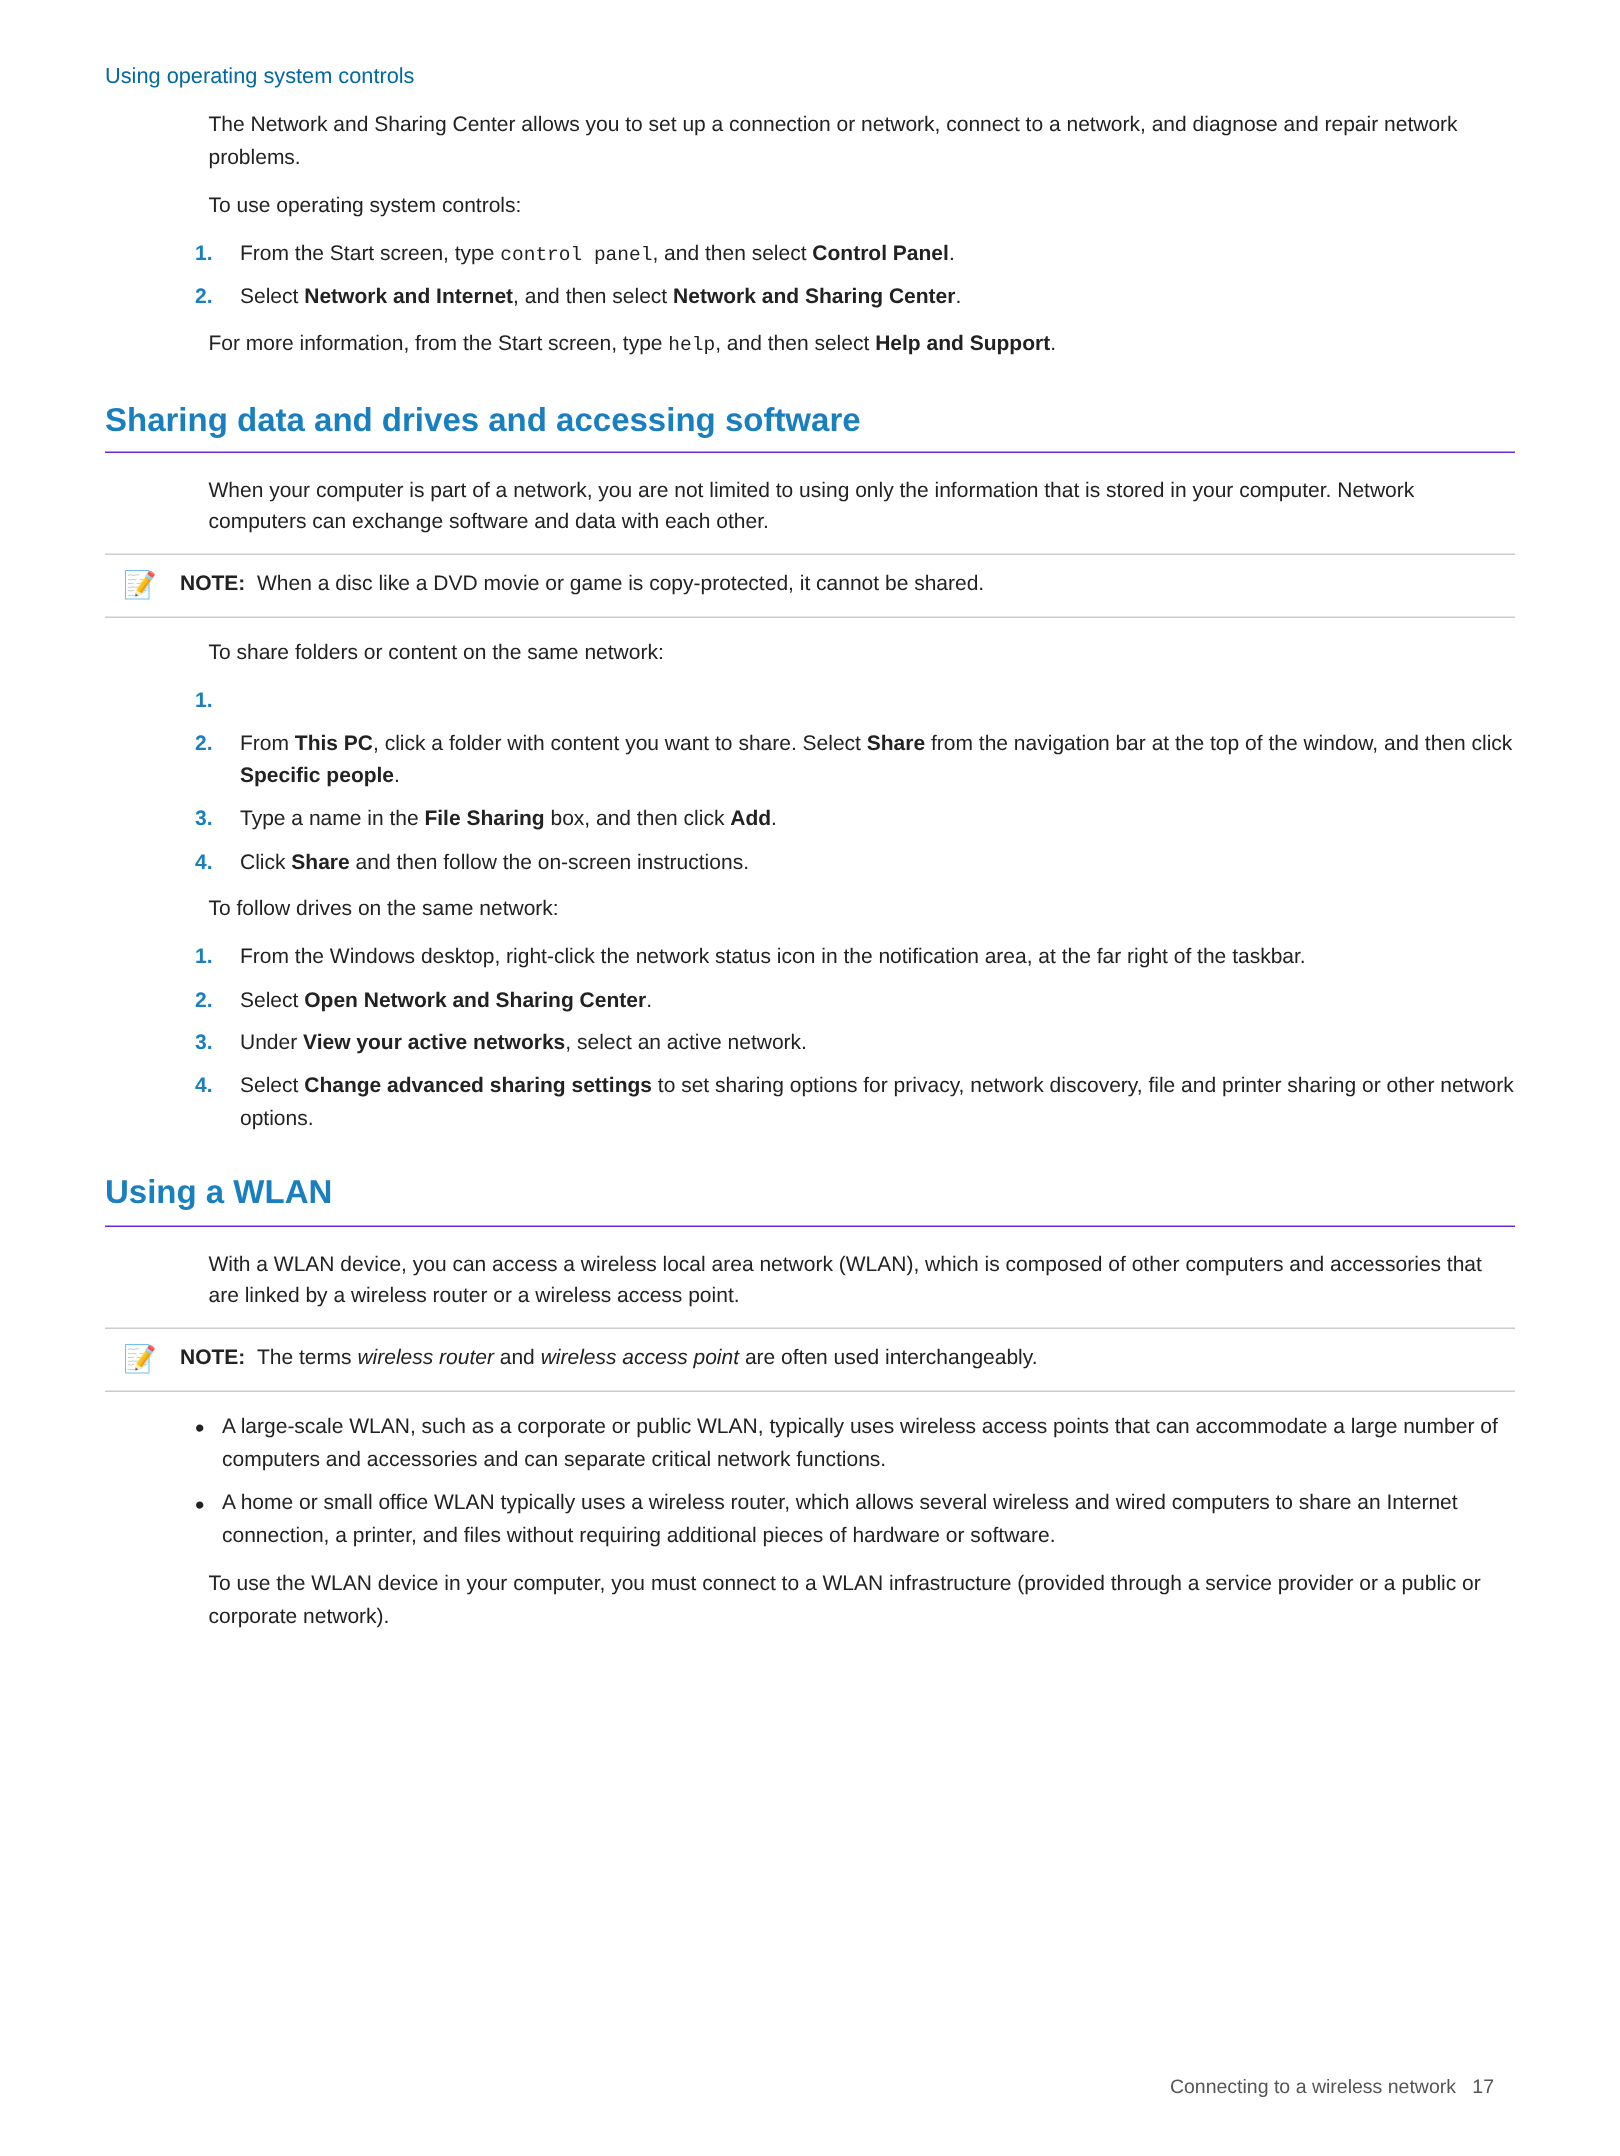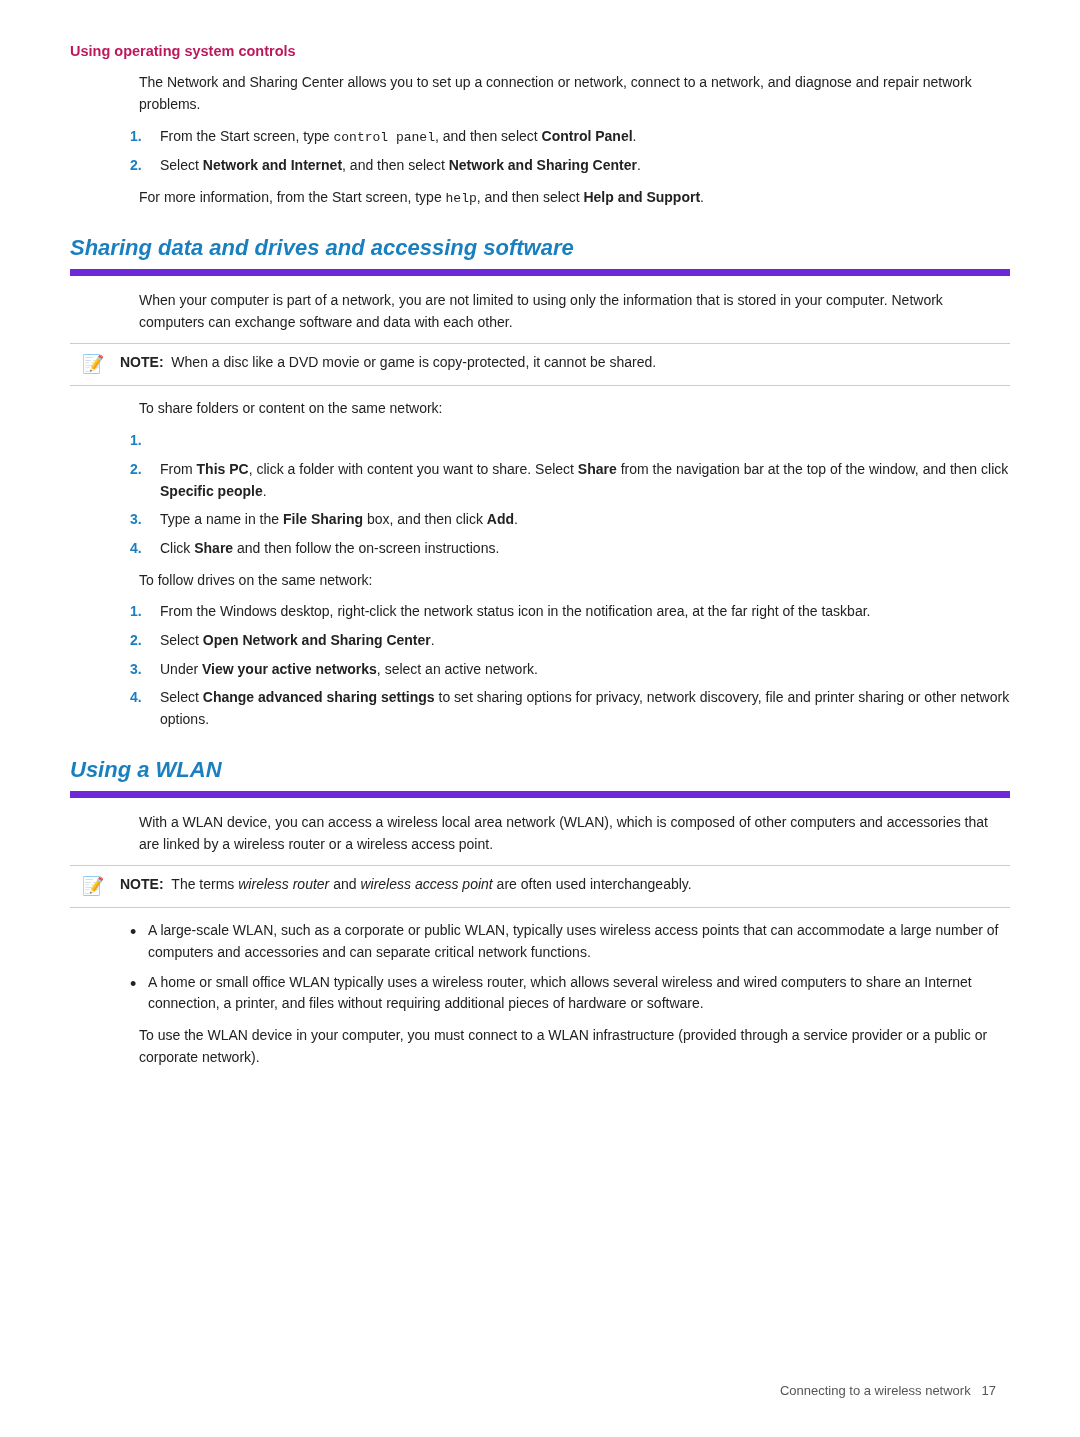--- a/index.html
+++ b/index.html
@@ -7,33 +7,32 @@
       font-family: Arial, Helvetica, sans-serif;
       font-size: 14px;
       color: #222;
       background: #fff;
       width: 1080px;
       min-height: 1437px;
       padding: 40px 70px 60px 70px;
       line-height: 1.55;
     }
     .section-heading-small {
-      color: #be185d;
+      color: #0369a1;
       font-size: 14.5px;
-      font-weight: bold;
+      font-weight: normal;
       margin-bottom: 10px;
     }
     .section-heading-large {
       color: #1a7fbf;
       font-size: 22px;
       font-weight: bold;
-      border-bottom: 7px solid #6d28d9;
+      border-bottom: 1px solid #6d28d9;
       padding-bottom: 4px;
       margin-bottom: 14px;
-      font-style: italic;
     }
     .indented {
       margin-left: 69px;
       margin-bottom: 10px;
     }
     .body-text {
       margin-bottom: 10px;
     }
     .ordered-list {
       list-style: none;
@@ -104,20 +103,21 @@
       color: #555;
     }
   </style>
 </head>
 <body>
 
 <div class="section-block">
   <div class="section-heading-small">Using operating system controls</div>
   <div class="indented">
     <p class="body-text">The Network and Sharing Center allows you to set up a connection or network, connect to a network, and diagnose and repair network problems.</p>
+    <p class="body-text">To use operating system controls:</p>
   </div>
   <ol class="ordered-list">
     <li>
       <span class="list-num">1.</span>
       <span>From the Start screen, type <span class="code">control panel</span>, and then select <span class="bold">Control Panel</span>.</span>
     </li>
     <li>
       <span class="list-num">2.</span>
       <span>Select <span class="bold">Network and Internet</span>, and then select <span class="bold">Network and Sharing Center</span>.</span>
     </li>

